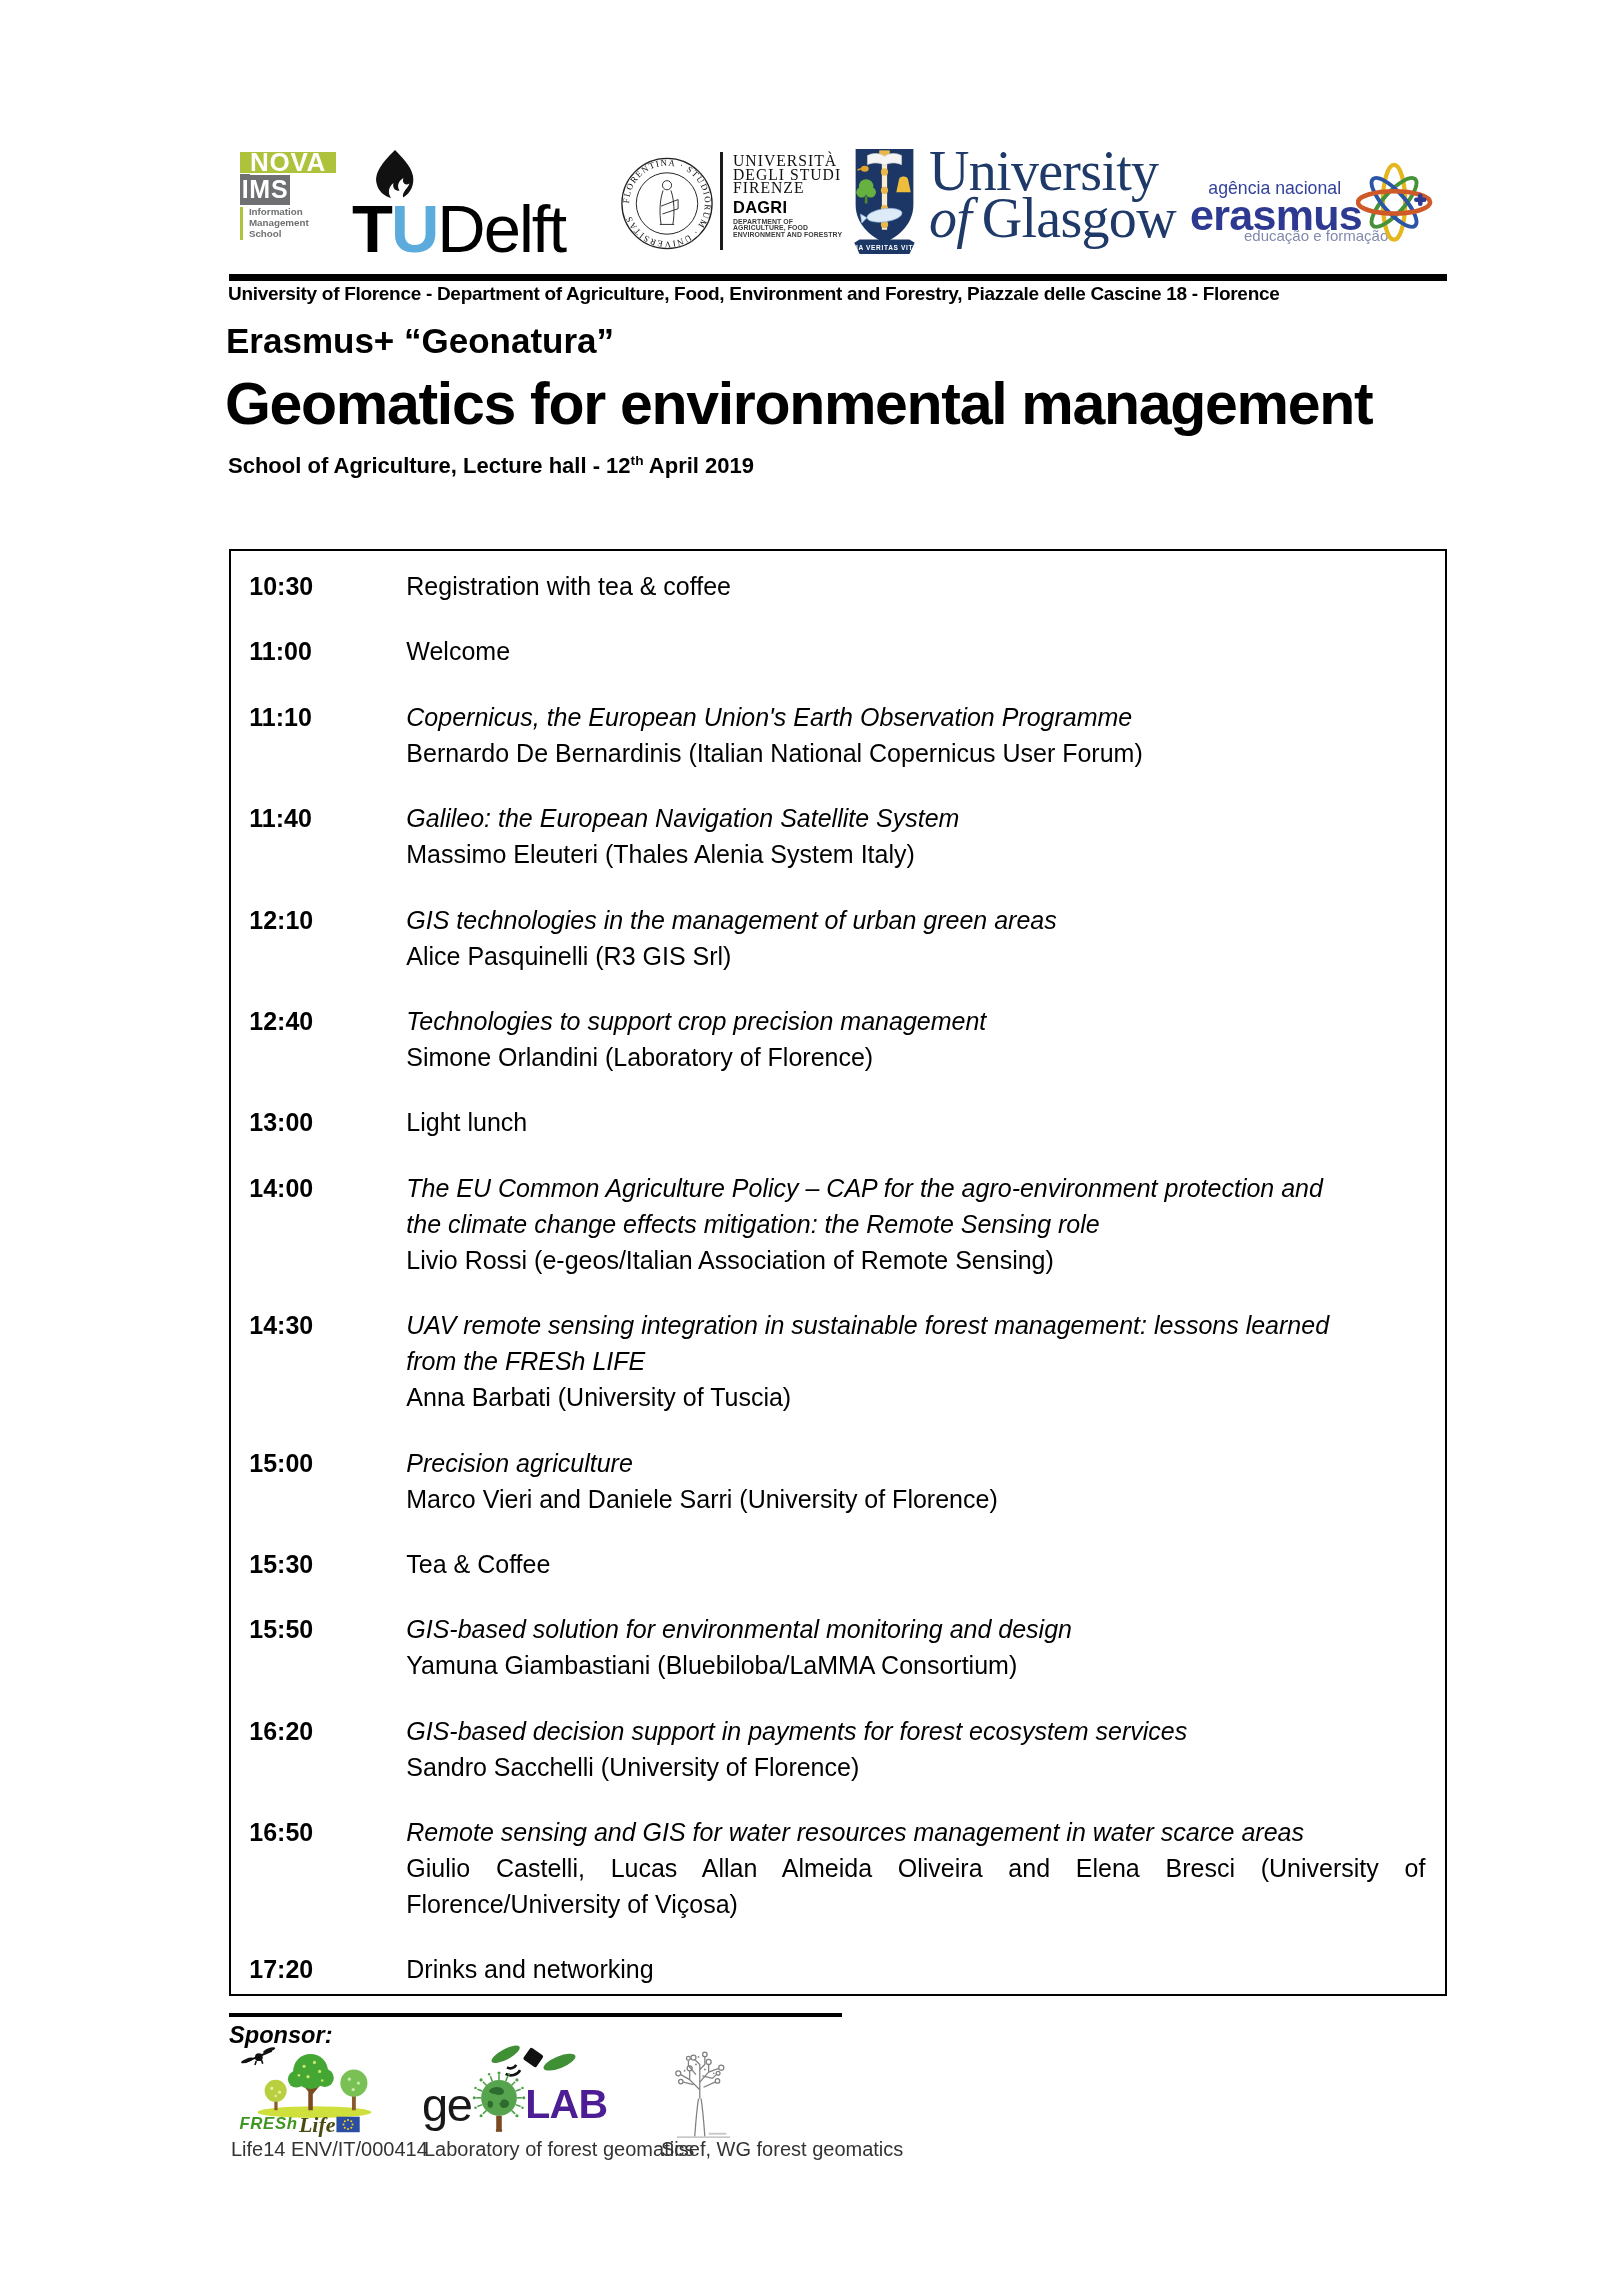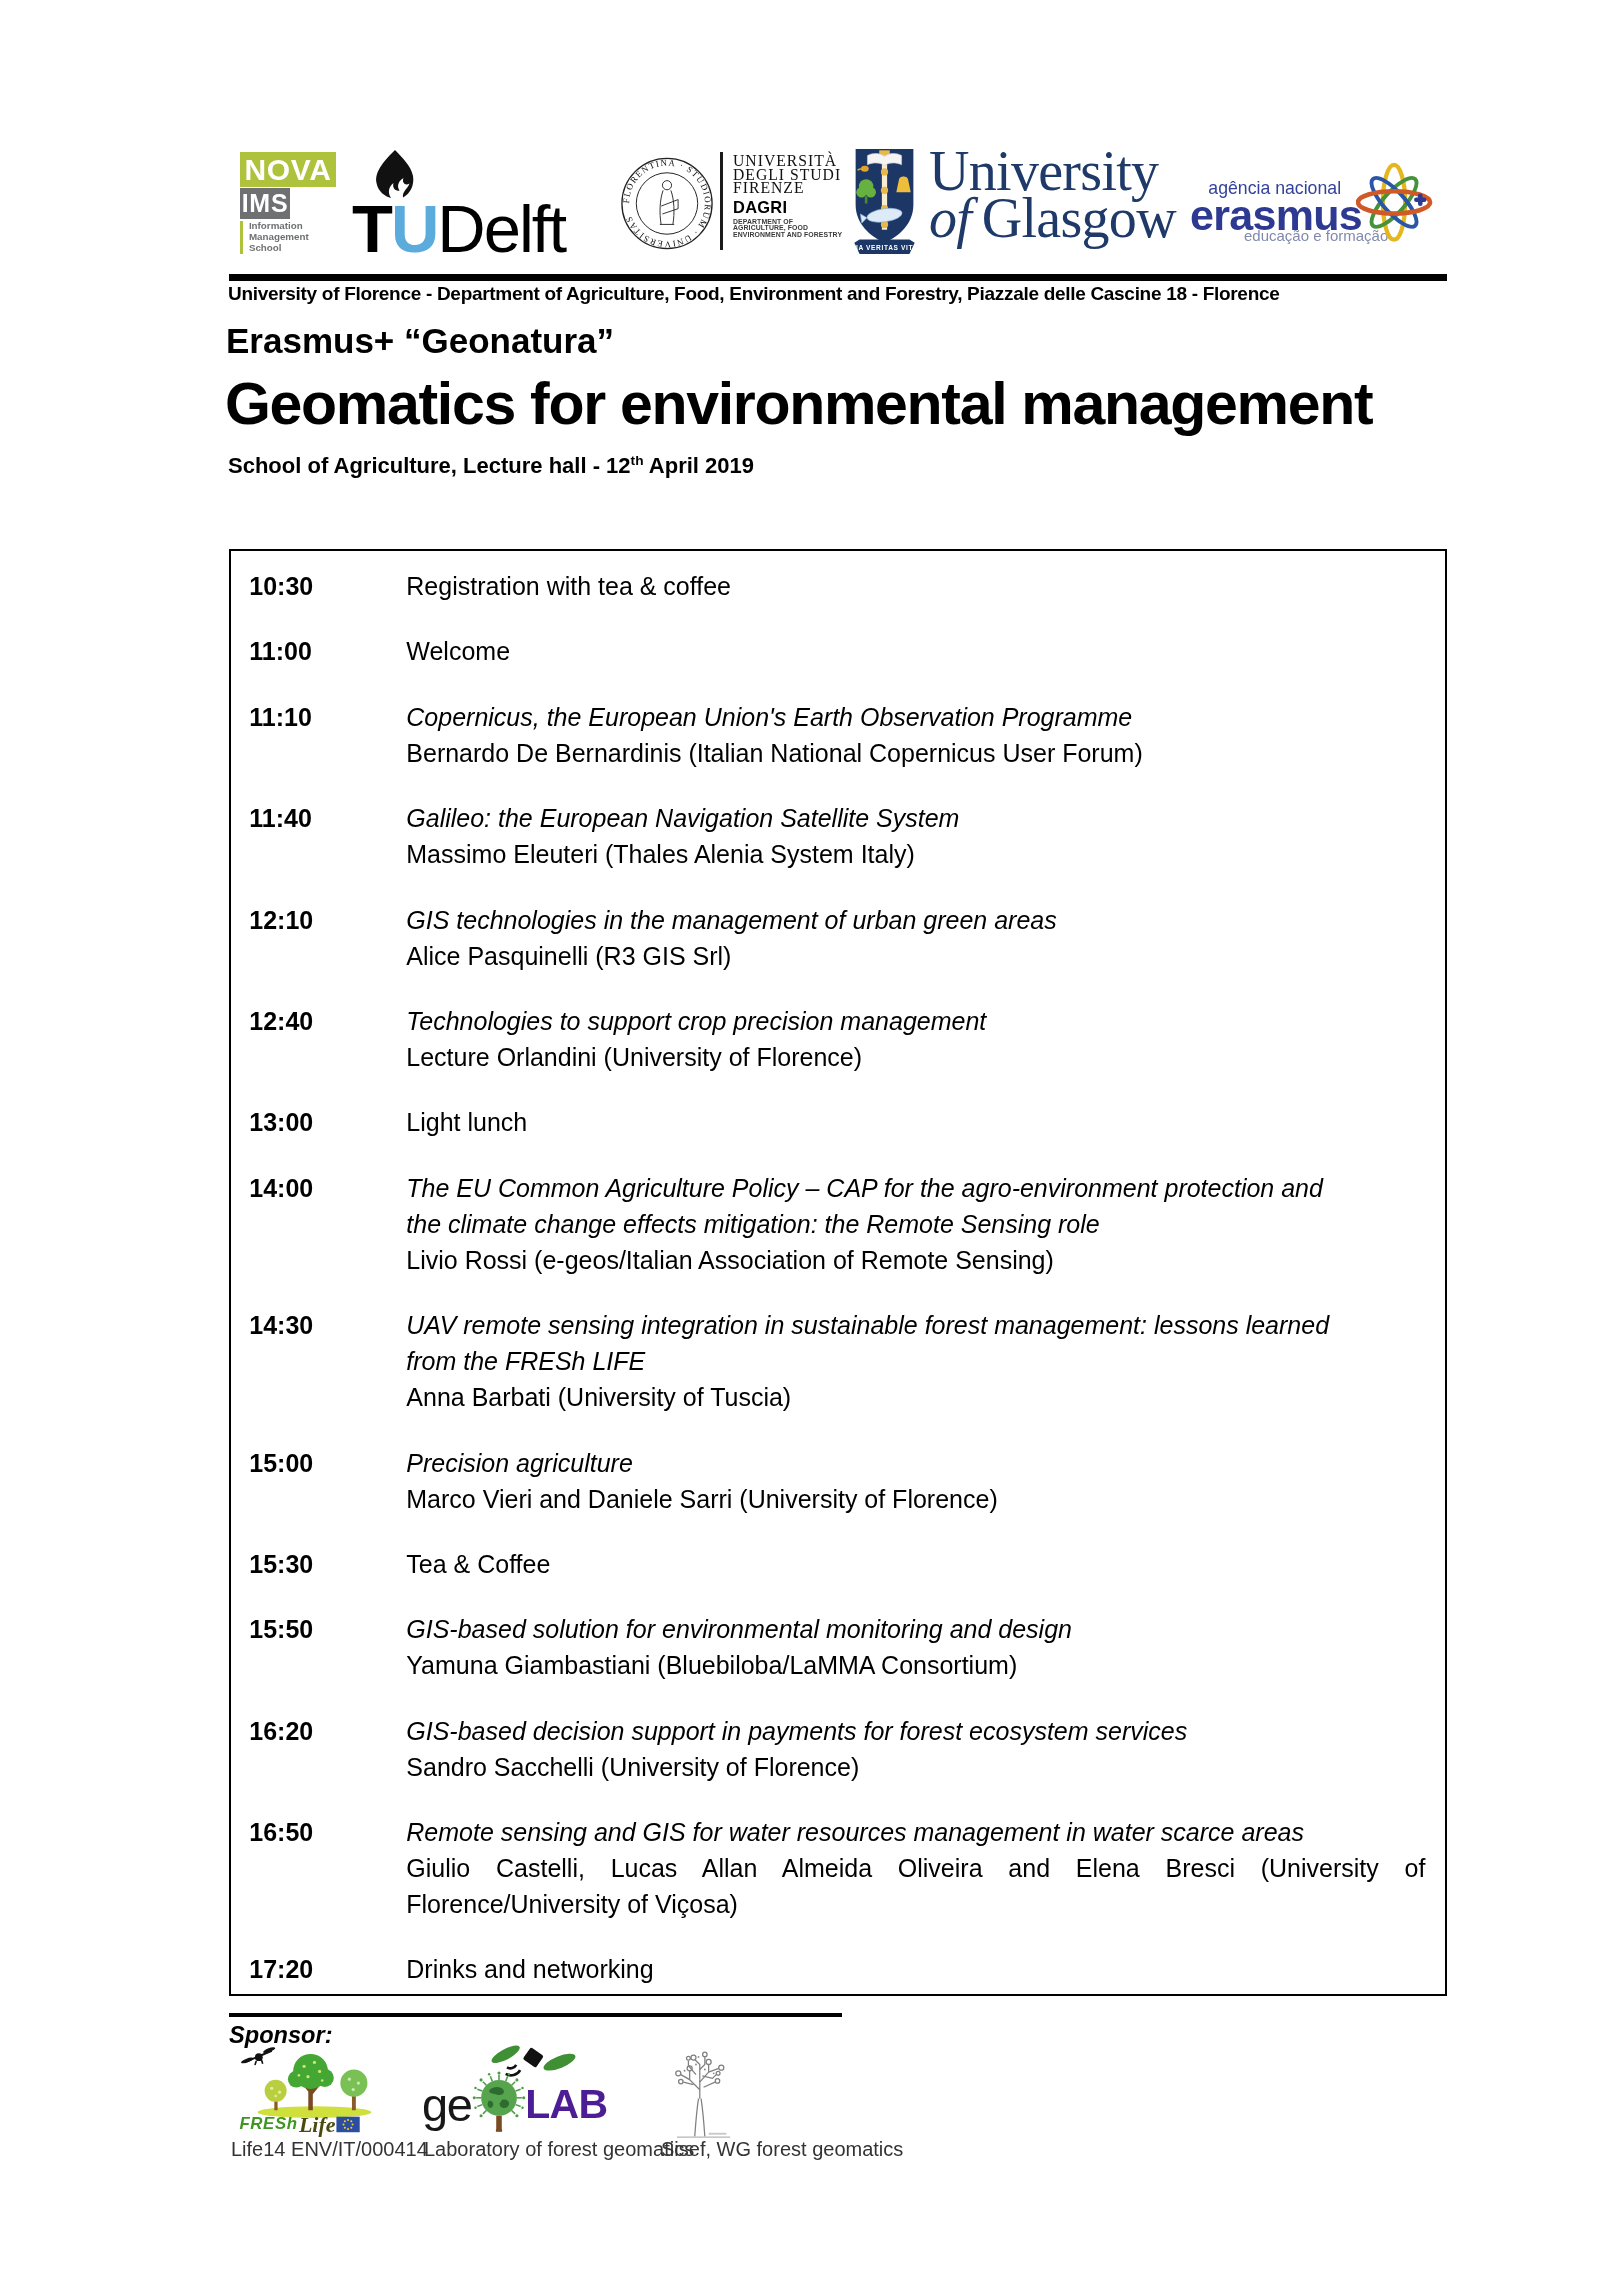--- a/index.html
+++ b/index.html
@@ -1,21 +1,21 @@
 <!DOCTYPE html>
 <html style="font-size:10.5px"><head>
 <meta charset="utf-8">
 <style>
   html,body{margin:0;padding:0;background:#ffffff;}
   body{width:1623px;height:2295px;position:relative;font-family:"Liberation Sans","DejaVu Sans",sans-serif;color:#000;}
   .abs{position:absolute;}
 
   
   .nova{left:240px;top:152px;width:98px;}
-  .nova-box1{width:96px;height:35px;background:#aec23b;color:#fff;font-weight:bold;font-size:30px;display:flex;align-items:center;justify-content:center;letter-spacing:0.7px;}
+  .nova-box1{width:96px;height:21px;background:#aec23b;color:#fff;font-weight:bold;font-size:26px;display:flex;align-items:center;justify-content:center;letter-spacing:0.7px;text-decoration:underline;}
   .nova-box2{width:50px;height:31px;background:#6e7072;color:#fff;font-weight:bold;font-size:25px;display:flex;align-items:center;justify-content:center;margin-top:1.3px;letter-spacing:0.7px;}
   .nova-school{margin-top:2px;border-left:3.9px solid #aec23b;padding-left:5.9px;color:#6e7072;font-size:9.8px;line-height:10.8px;font-weight:600;}
 
   .tud{left:352px;top:149px;width:275px;height:111px;}
   .tud-flame{position:absolute;left:11.8px;top:0;width:54px;height:50px;}
   .tud-text{position:absolute;left:0;top:41px;font-size:67px;letter-spacing:-2px;white-space:nowrap;}
   .tud-t{font-weight:700;} .tud-u{font-weight:700;color:#5babdd;} .tud-d{font-weight:400;}
 
   .flo-seal{left:618px;top:151px;width:98px;height:105px;}
   .flo-bar{left:720px;top:152px;width:2.6px;height:98px;background:#1a1a1a;}
@@ -201,21 +201,21 @@
         <div class="time">12:10</div>
         <div class="content">
           <div class="title-line it">GIS technologies in the management of urban green areas</div>
           <div class="speakers">Alice Pasquinelli (R3 GIS Srl)</div>
         </div>
       </div>
       <div class="entry">
         <div class="time">12:40</div>
         <div class="content">
           <div class="title-line it">Technologies to support crop precision management</div>
-          <div class="speakers">Lecture Orlandini (University of Florence)</div>
+          <div class="speakers">Simone Orlandini (Laboratory of Florence)</div>
         </div>
       </div>
       <div class="entry">
         <div class="time">13:00</div>
         <div class="content">
           <div class="title-line">Light lunch</div>
         </div>
       </div>
       <div class="entry">
         <div class="time">14:00</div>

